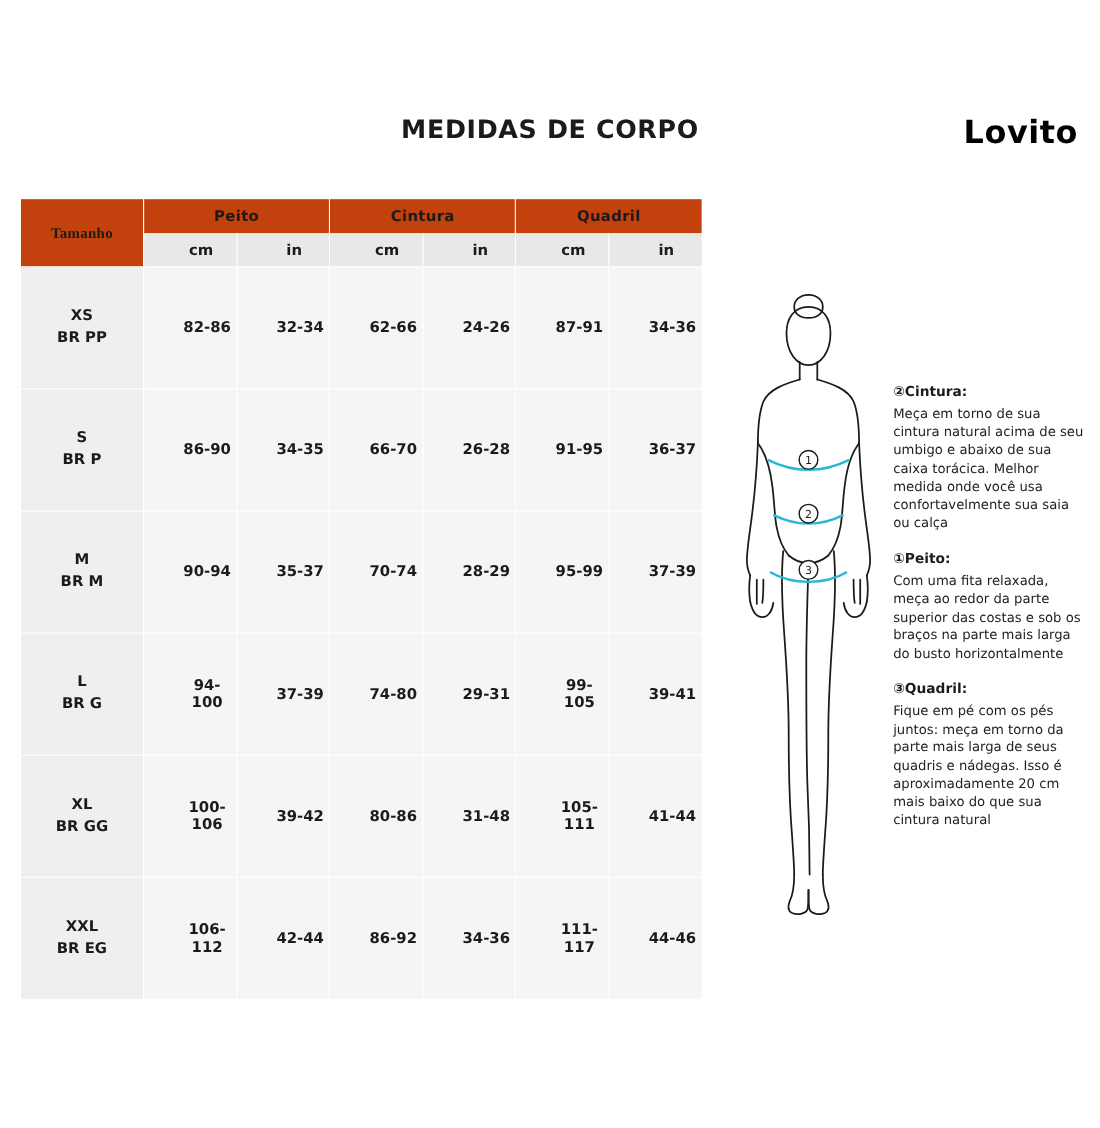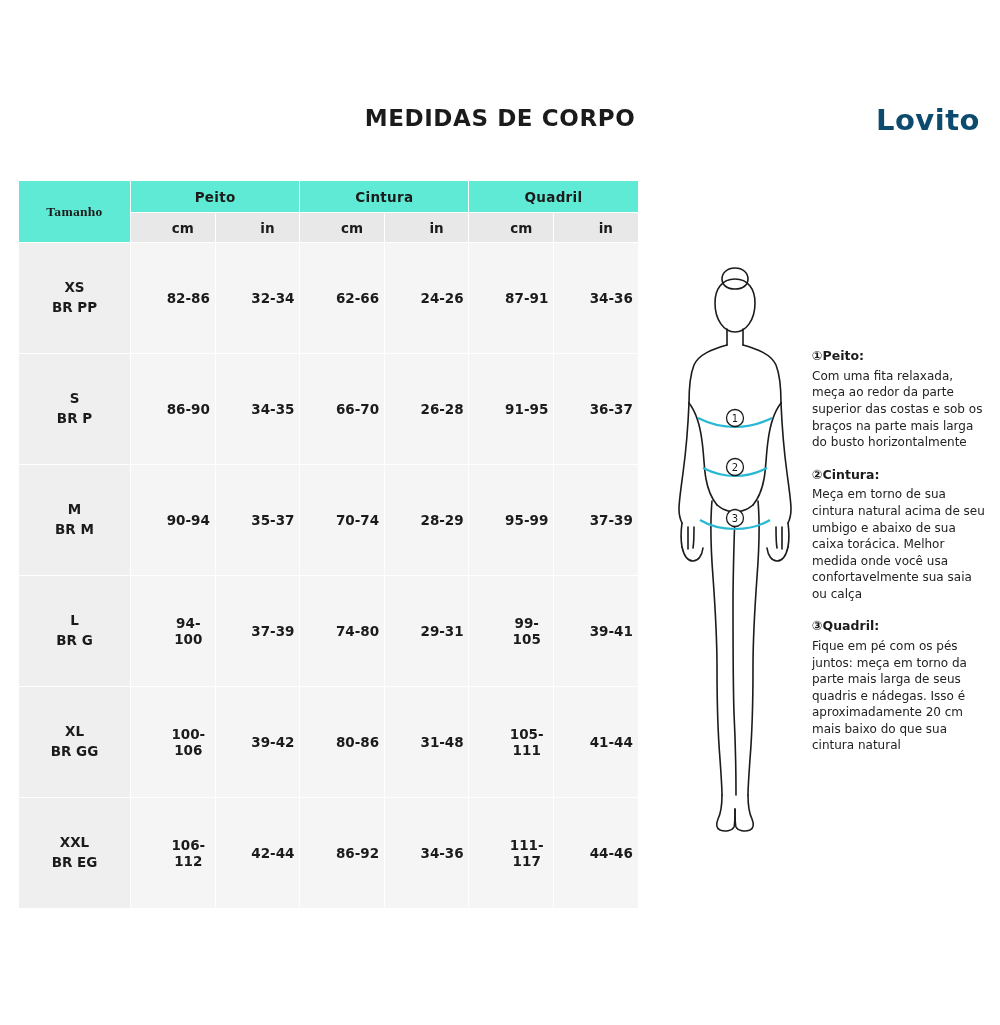--- a/index.html
+++ b/index.html
@@ -22,21 +22,21 @@
     font-weight: bold;
     letter-spacing: 0.6px;
   }
   .brand {
     position: absolute;
     right: 20px;
     top: 103px;
     font-size: 29px;
     font-weight: bold;
     letter-spacing: 0.5px;
-    color: #0c4a6e;
+    color: #000000;
   }
 
   
   .table-wrap {
     position: absolute;
     left: 18px;
     top: 180px;
     width: 620px;
   }
   table.size-table {
@@ -45,21 +45,21 @@
     table-layout: fixed;
   }
   table.size-table td, table.size-table th {
     border: 1px solid #ffffff;
     text-align: center;
     vertical-align: middle;
     font-size: 13.5px;
     font-weight: bold;
     color: #1b1b1b;
   }
-  .hdr-dark { background: #5eead4; }
+  .hdr-dark { background: #c2410c; }
   .hdr-light { background: #e8e8e8; }
   .cell-a { background: #f5f5f5; }
   .cell-b { background: #efefef; }
   .grp-head {
     font-size: 14px;
     height: 32px;
     letter-spacing: 0.3px;
   }
   .unit-head {
     font-size: 13px;
@@ -268,26 +268,26 @@
         <circle cx="85" cy="212" r="8.5" fill="#ffffff" stroke="#1b1b1b" stroke-width="1.3"></circle>
         <text x="85" y="216" text-anchor="middle" font-size="10" font-family="DejaVu Sans, sans-serif" fill="#1b1b1b">2</text>
         <circle cx="85" cy="263" r="8.5" fill="#ffffff" stroke="#1b1b1b" stroke-width="1.3"></circle>
         <text x="85" y="267" text-anchor="middle" font-size="10" font-family="DejaVu Sans, sans-serif" fill="#1b1b1b">3</text>
       </g>
     </svg>
   </div>
 
   <div class="notes">
     <div class="note">
+      <div class="note-title">②Cintura:</div>
+      <div class="note-body">Meça em torno de sua cintura natural acima de seu umbigo e abaixo de sua caixa torácica. Melhor medida onde você usa confortavelmente sua saia ou calça</div>
+    </div>
+    <div class="note">
       <div class="note-title">①Peito:</div>
       <div class="note-body">Com uma fita relaxada, meça ao redor da parte superior das costas e sob os braços na parte mais larga do busto horizontalmente</div>
-    </div>
-    <div class="note">
-      <div class="note-title">②Cintura:</div>
-      <div class="note-body">Meça em torno de sua cintura natural acima de seu umbigo e abaixo de sua caixa torácica. Melhor medida onde você usa confortavelmente sua saia ou calça</div>
     </div>
     <div class="note">
       <div class="note-title">③Quadril:</div>
       <div class="note-body">Fique em pé com os pés juntos: meça em torno da parte mais larga de seus quadris e nádegas. Isso é aproximadamente 20 cm mais baixo do que sua cintura natural</div>
     </div>
   </div>
 
 </div>
 
 </body></html>

